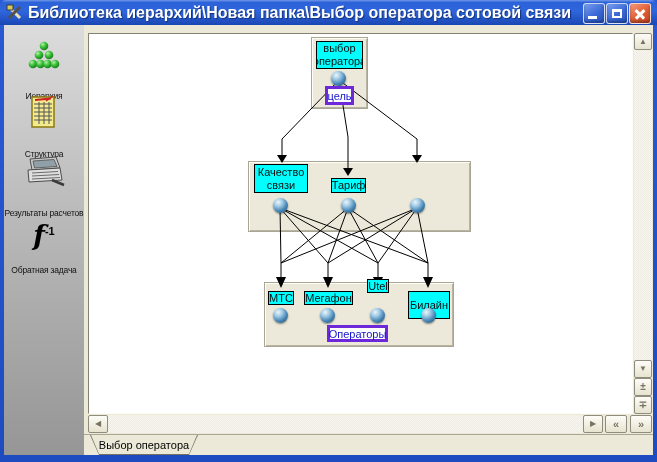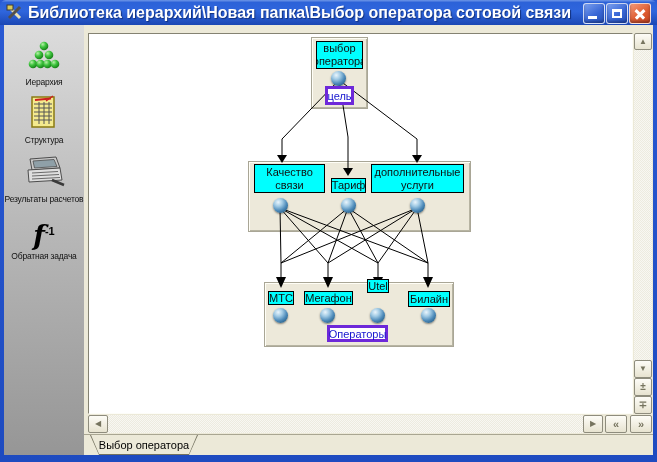--- a/index.html
+++ b/index.html
@@ -35,21 +35,21 @@
   .glyph-x1,.glyph-x2{ position:absolute; left:4px; top:9px; width:12px; height:2.5px; background:#fff; }
   .glyph-x1{ transform:rotate(45deg);} .glyph-x2{ transform:rotate(-45deg);}
 
   
   .sidebar{
     position:absolute; left:4px; top:25px; width:80px; height:430px;
     background:linear-gradient(180deg,#dcdcdc 0%,#b9b9b9 45%,#969696 100%);
   }
   .sb-item{ position:absolute; left:0; width:80px; text-align:center; cursor:default; }
   .sb-icon{ display:inline-block; }
-  .sb-label{ font-size:8.5px; color:#111; margin-top:2px; white-space:nowrap; letter-spacing:-0.2px; }
+  .sb-label{ font-size:8.5px; color:#111; margin-top:16px; white-space:nowrap; letter-spacing:-0.2px; }
   .finv{ font-family:"DejaVu Serif", serif; font-style:italic; font-weight:bold; font-size:27px; color:#000; line-height:26px;}
   .finv sup{ font-family:"Liberation Sans", sans-serif; font-style:normal; font-size:11px; font-weight:bold; }
 
   
   .content{
     position:absolute; left:84px; top:25px; width:569px; height:430px;
     background:#ece9d8;
   }
   .canvas{
     position:absolute; left:4px; top:8px; width:545px; height:381px;
@@ -255,31 +255,30 @@
       <line x1="289" y1="229" x2="289" y2="244"></line>
         <polygon points="284,243 294,243 289,254"></polygon>
       <line x1="339" y1="229" x2="339" y2="244"></line>
         <polygon points="334,243 344,243 339,254"></polygon>
     </svg>
 
     <div class="node" style="left:227px; top:7px; width:47px; height:28px;">выбор оператора</div>
     <div class="sphere" style="left:242px; top:37px;"></div>
     <div class="lvl-label" style="left:236px; top:52px; width:29px; height:19px;">цель</div>
 
-    <div class="node" style="left:165px; top:130px; width:71px; height:29px;">Качество связи</div>
+    <div class="node" style="left:165px; top:130px; width:54px; height:29px;">Качество связи</div>
     <div class="node" style="left:242px; top:144px; width:35px; height:15px;">Тариф</div>
-    <div class="node" style="left:282px; top:130px; width:93px; height:29px;">дополнительные услуги</div>
     <div class="sphere" style="left:184px; top:164px;"></div>
     <div class="sphere" style="left:252px; top:164px;"></div>
     <div class="sphere" style="left:321px; top:164px;"></div>
 
     <div class="node" style="left:179px; top:257px; width:26px; height:14px;">МТС</div>
     <div class="node" style="left:215px; top:257px; width:49px; height:14px;">Мегафон</div>
     <div class="node" style="left:278px; top:245px; width:22px; height:14px;">Utel</div>
-    <div class="node" style="left:319px; top:257px; width:42px; height:16px;">Билайн</div>
+    <div class="node" style="left:319px; top:257px; width:42px; height:28px;">Билайн</div>
     <div class="sphere" style="left:184px; top:274px;"></div>
     <div class="sphere" style="left:231px; top:274px;"></div>
     <div class="sphere" style="left:281px; top:274px;"></div>
     <div class="sphere" style="left:332px; top:274px;"></div>
     <div class="lvl-label" style="left:238px; top:291px; width:61px; height:17px;">Операторы</div>
   </div>
 
   <div class="vscroll">
     <div class="scroll-btn">
         <span>▲</span>

